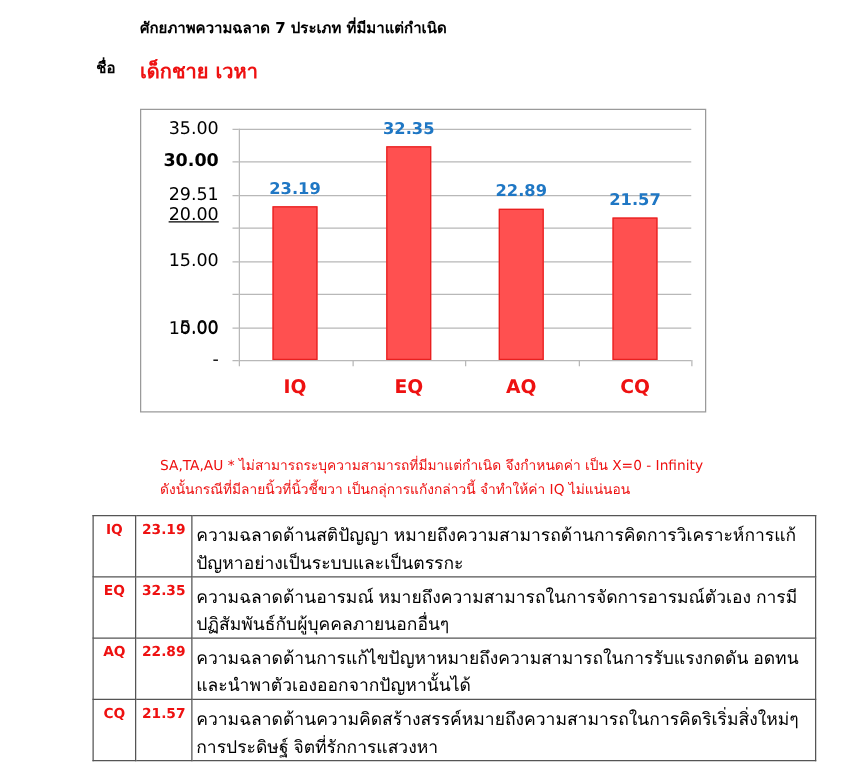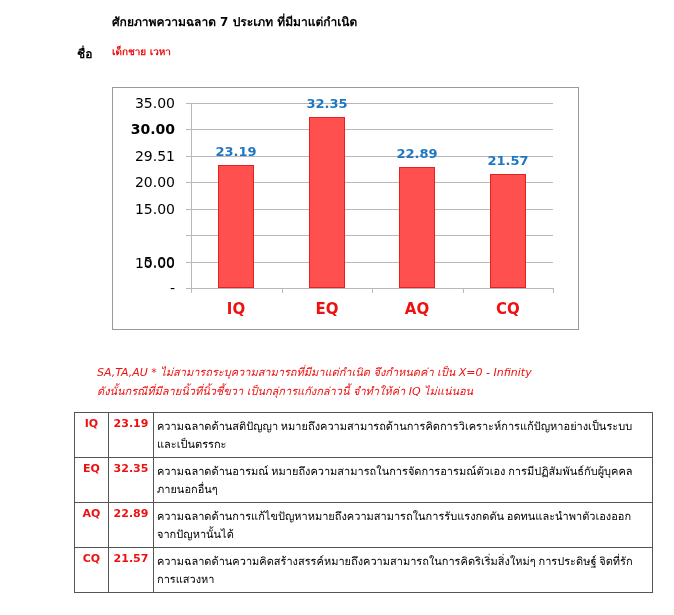--- a/index.html
+++ b/index.html
@@ -1,47 +1,47 @@
 <!DOCTYPE html>
 <html><head>
   <meta charset="utf-8">
   <style>
     html, body { margin: 0; padding: 0; background: #ffffff; }
     body { width: 674px; height: 615px; position: relative; overflow: hidden;
            font-family: "DejaVu Sans", "Liberation Sans", sans-serif; color: #000; }
     .title { position: absolute; left: 112px; top: 12px; font-size: 12px; font-weight: bold; }
     .name-label { position: absolute; left: 77px; top: 44px; font-size: 12px; font-weight: bold; }
-    .name-value { position: absolute; left: 112px; top: 44px; font-size: 10px; font-weight: bold; color: #ee1111; }
+    .name-value { position: absolute; left: 112px; top: 44px; font-size: 16px; font-weight: bold; color: #ee1111; }
 
     .chart-box { position: absolute; left: 112px; top: 87px; width: 451px; height: 241px;
-                 border: 1px solid #9a9a9a; background: #fff; padding-left: 14px; }
+                 border: 1px solid #9a9a9a; background: #fff; }
     .plot { position: absolute; left: 78px; top: 15px; width: 362px; height: 185px; }
     .gridline { position: absolute; left: 0; width: 362px; height: 0; border-top: 1px solid #b8b8b8; }
     .yaxis { position: absolute; left: 0; top: 0; height: 185px; width: 0; border-left: 1px solid #b8b8b8; }
     .xtick { position: absolute; top: 185px; height: 5px; width: 0; border-left: 1px solid #b8b8b8; }
     .ytick { position: absolute; left: -5px; width: 5px; height: 0; border-top: 1px solid #b8b8b8; }
     .ylabel { position: absolute; left: -78px; width: 62px; text-align: right; font-size: 14px;
               font-family: "DejaVu Sans", sans-serif; color: #000; line-height: 16px; }
     .bar { position: absolute; width: 36px; background: #ff5050; border: 1px solid #e82020; box-sizing: border-box; }
     .bar-value { position: absolute; width: 80px; text-align: center; font-size: 13px; font-weight: bold;
                  color: #1f77c4; }
     .cat-label { position: absolute; top: 197px; width: 90px; text-align: center; font-size: 15px;
                  font-weight: bold; color: #ee1111; }
 
-    .note { position: absolute; left: 97px; font-size: 11px; color: #ee1111; font-style: italic; }
+    .note { position: absolute; left: 128px; font-size: 11px; color: #ee1111; }
     .note1 { top: 363px; }
     .note2 { top: 382px; }
 
     table.desc { position: absolute; left: 74px; top: 412px; border-collapse: collapse;
                  width: 579px; }
     table.desc td { border: 1px solid #555; height: 45px; vertical-align: top; padding: 4px 3px 0 3px;
                     box-sizing: border-box; }
     td.code { width: 34px; text-align: center; color: #ee1111; font-weight: bold; font-size: 11px; }
     td.score { width: 45px; text-align: center; color: #ee1111; font-weight: bold; font-size: 11px; }
-    td.text { font-family: Liberation Serif, serif; font-size: 11px; color: #000; margin-left: 24px; }
+    td.text { font-family: Liberation Sans, sans-serif; font-size: 14px; color: #000; margin-left: 24px; }
   </style>
 </head>
 <body>
 
 <div class="title">ศักยภาพความฉลาด 7 ประเภท ที่มีมาแต่กำเนิด</div>
 <div class="name-label">ชื่อ</div>
 <div class="name-value">เด็กชาย เวหา</div>
 
 <div class="chart-box">
   <div class="plot" id="plot">
@@ -50,21 +50,21 @@
       <div class="ytick" style="top: 0px;"></div>
       <div class="ylabel" style="top: -8px;">35.00</div>
       <div class="gridline" style="top: 26px;"></div>
       <div class="ytick" style="top: 26px;"></div>
       <div class="ylabel" style="top: 18px; font-weight: bold;">30.00</div>
       <div class="gridline" style="top: 53px;"></div>
       <div class="ytick" style="top: 53px;"></div>
       <div class="ylabel" style="top: 45px;">29.51</div>
       <div class="gridline" style="top: 79px;"></div>
       <div class="ytick" style="top: 79px;"></div>
-      <div class="ylabel" style="top: 71px;">20.00</div>
+      <div class="ylabel" style="top: 61px; text-decoration: underline;">20.00</div>
       <div class="gridline" style="top: 106px;"></div>
       <div class="ytick" style="top: 106px;"></div>
       <div class="ylabel" style="top: 98px;">15.00</div>
       <div class="gridline" style="top: 132px;"></div>
       <div class="ytick" style="top: 132px;"></div>
       <div class="ylabel" style="top: 124px; margin-top: 28px;">10.00</div>
       <div class="gridline" style="top: 159px;"></div>
       <div class="ytick" style="top: 159px;"></div>
       <div class="ylabel" style="top: 151px;">5.00</div>
       <div class="gridline" style="top: 185px;"></div>

